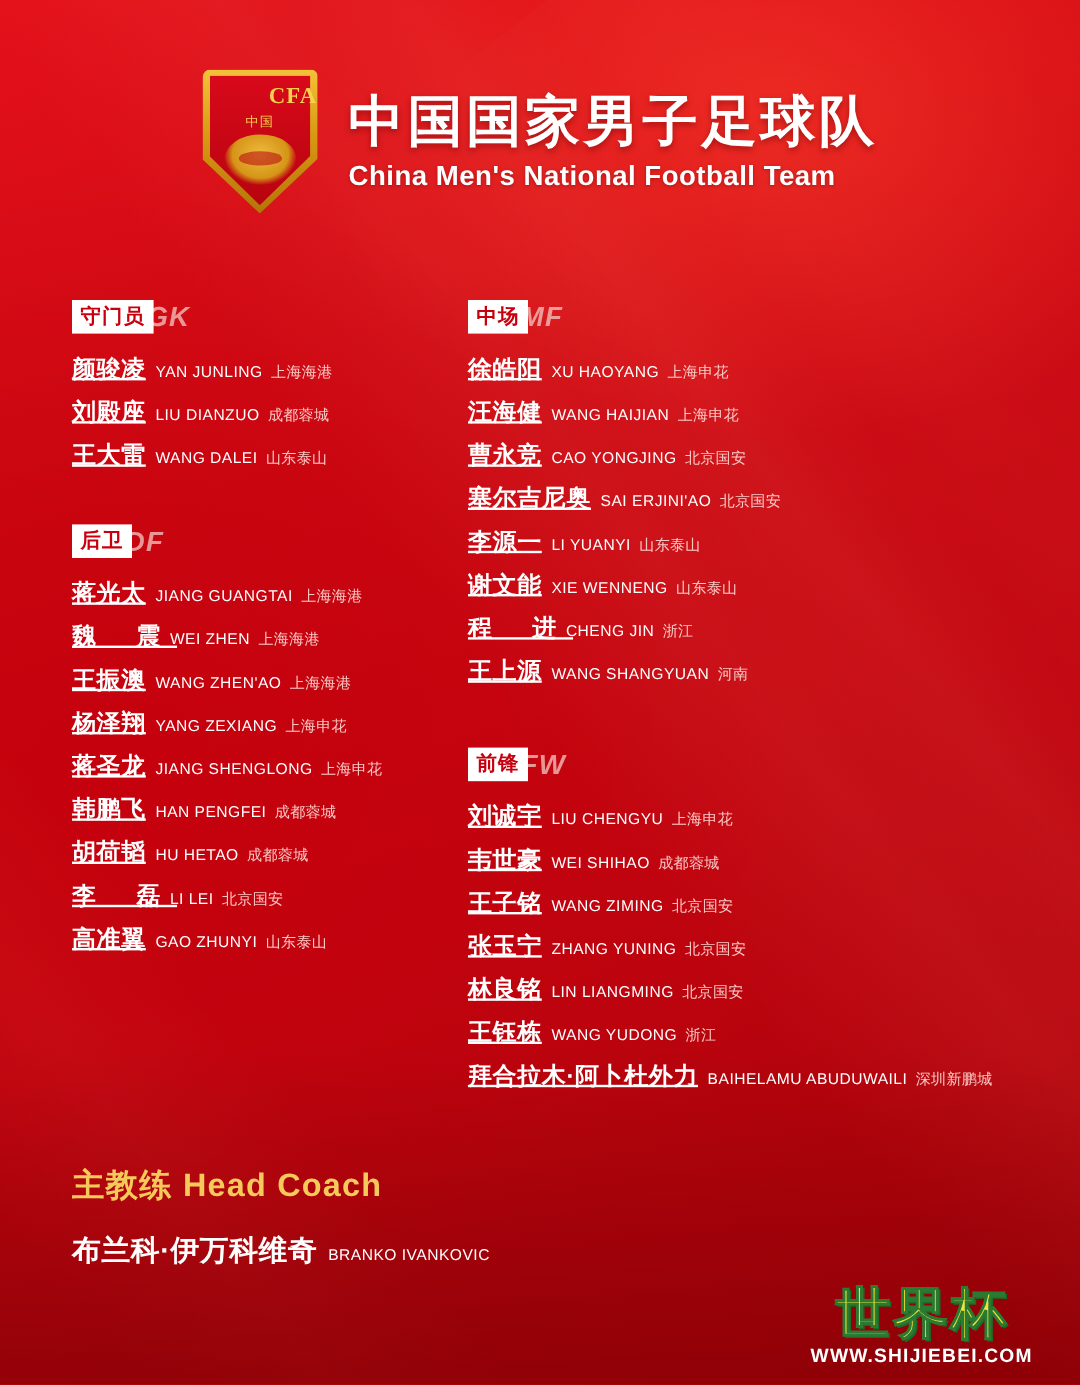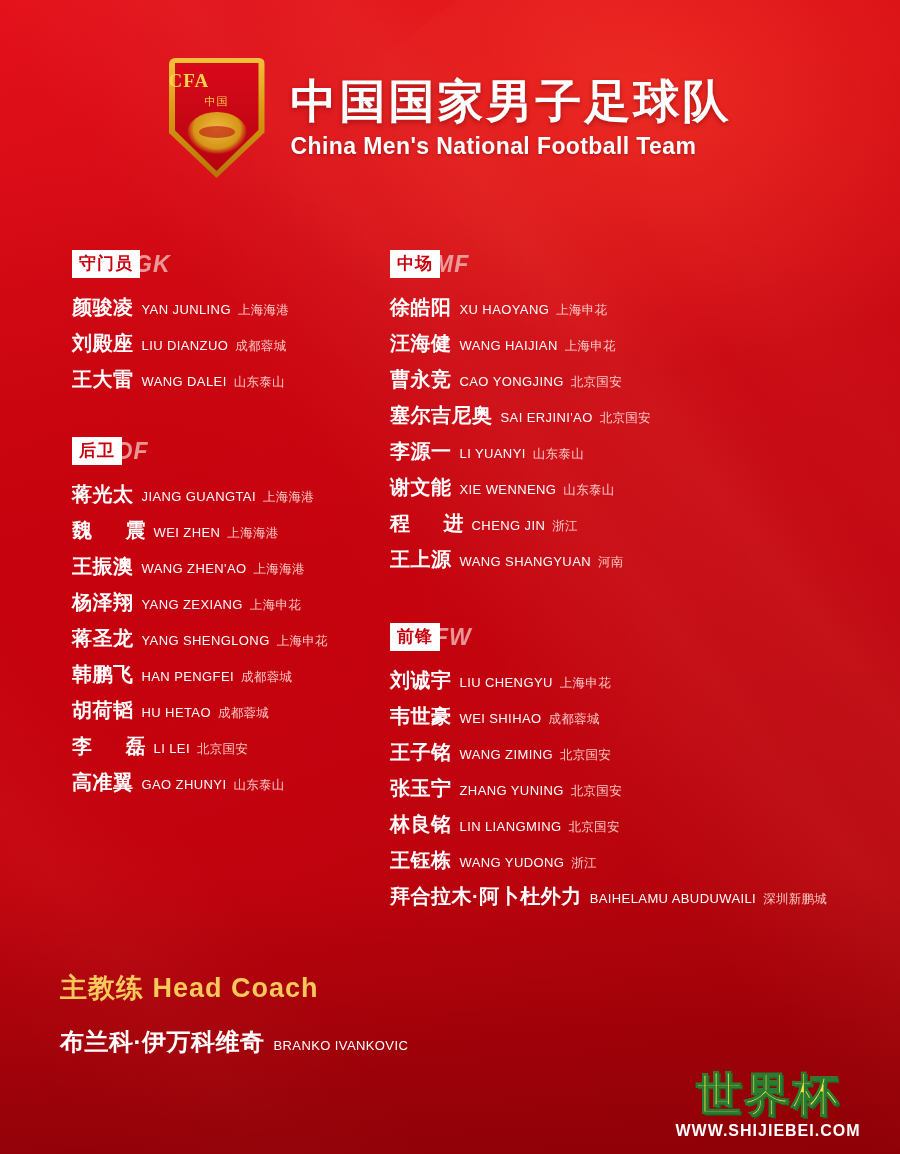--- a/index.html
+++ b/index.html
@@ -66,21 +66,21 @@
   }
   .crest .inner {
     position: absolute;
     left: 6px; right: 6px; top: 5px; bottom: 7px;
     background: linear-gradient(180deg, #d8091a 0%, #b7040f 100%);
     clip-path: polygon(50% 0%, 100% 0%, 100% 62%, 50% 100%, 0 62%, 0 0);
   }
   .crest .cfa {
     position: absolute;
     top: 12px; left: 0; width: 100%;
-    text-align: left;
+    text-align: right;
     color: #f6d14d;
     font-size: 19px;
     font-weight: bold;
     letter-spacing: 1px;
     font-family: "Liberation Serif", serif;
   }
   .crest .cn {
     position: absolute;
     top: 36px; left: 0; width: 100%;
     text-align: center;
@@ -119,21 +119,21 @@
     letter-spacing: .4px;
     margin-top: 6px;
     text-shadow: 0 1px 3px rgba(90,0,0,.4);
   }
 
   
   .col {
     position: absolute;
     top: 248px;
   }
-  .col-left { left: 60px; width: 350px; margin-left: 12px; }
+  .col-left { left: 60px; width: 350px; }
   .col-right { left: 390px; width: 480px; }
 
   .group { margin-bottom: 8px; }
 
   .group-head {
     display: flex;
     align-items: center;
     height: 32px;
     margin-bottom: 14px;
   }
@@ -165,20 +165,21 @@
     align-items: baseline;
     margin-bottom: 9px;
     white-space: nowrap;
   }
   .p-cn {
     color: #ffffff;
     font-size: 20px;
     font-weight: bold;
     letter-spacing: .5px;
     margin-right: 8px;
+    text-decoration: underline;
   }
   .p-cn.spaced { letter-spacing: 14px; margin-right: -6px; }
   .p-en {
     color: #ffffff;
     font-size: 13px;
     letter-spacing: .4px;
     margin-right: 7px;
   }
   .p-club {
     color: #ffd9d4;
@@ -309,21 +310,21 @@
         <span class="p-en">WANG ZHEN'AO</span>
         <span class="p-club">上海海港</span>
       </div>
       <div class="player">
         <span class="p-cn">杨泽翔</span>
         <span class="p-en">YANG ZEXIANG</span>
         <span class="p-club">上海申花</span>
       </div>
       <div class="player">
         <span class="p-cn">蒋圣龙</span>
-        <span class="p-en">YANG SHENGLONG</span>
+        <span class="p-en">JIANG SHENGLONG</span>
         <span class="p-club">上海申花</span>
       </div>
       <div class="player">
         <span class="p-cn">韩鹏飞</span>
         <span class="p-en">HAN PENGFEI</span>
         <span class="p-club">成都蓉城</span>
       </div>
       <div class="player">
         <span class="p-cn">胡荷韬</span>
         <span class="p-en">HU HETAO</span>

